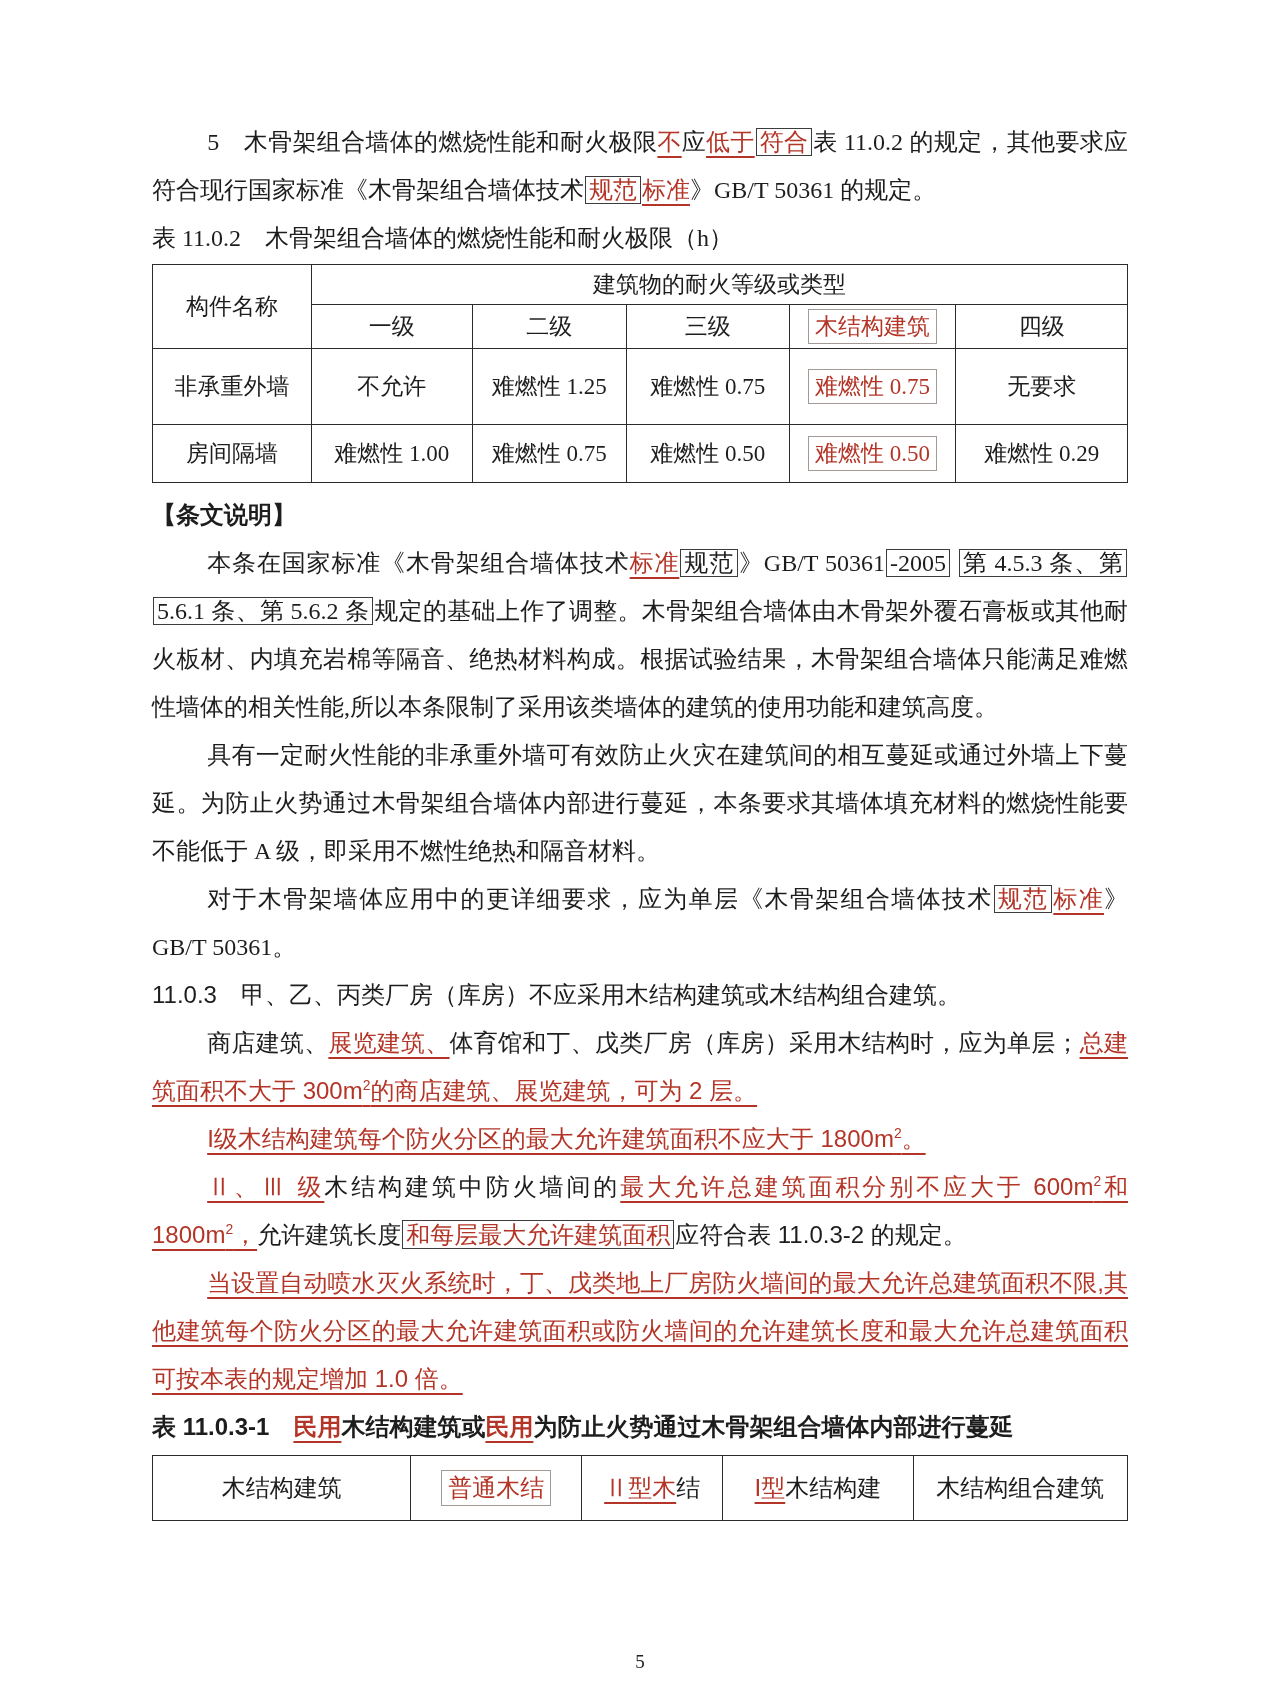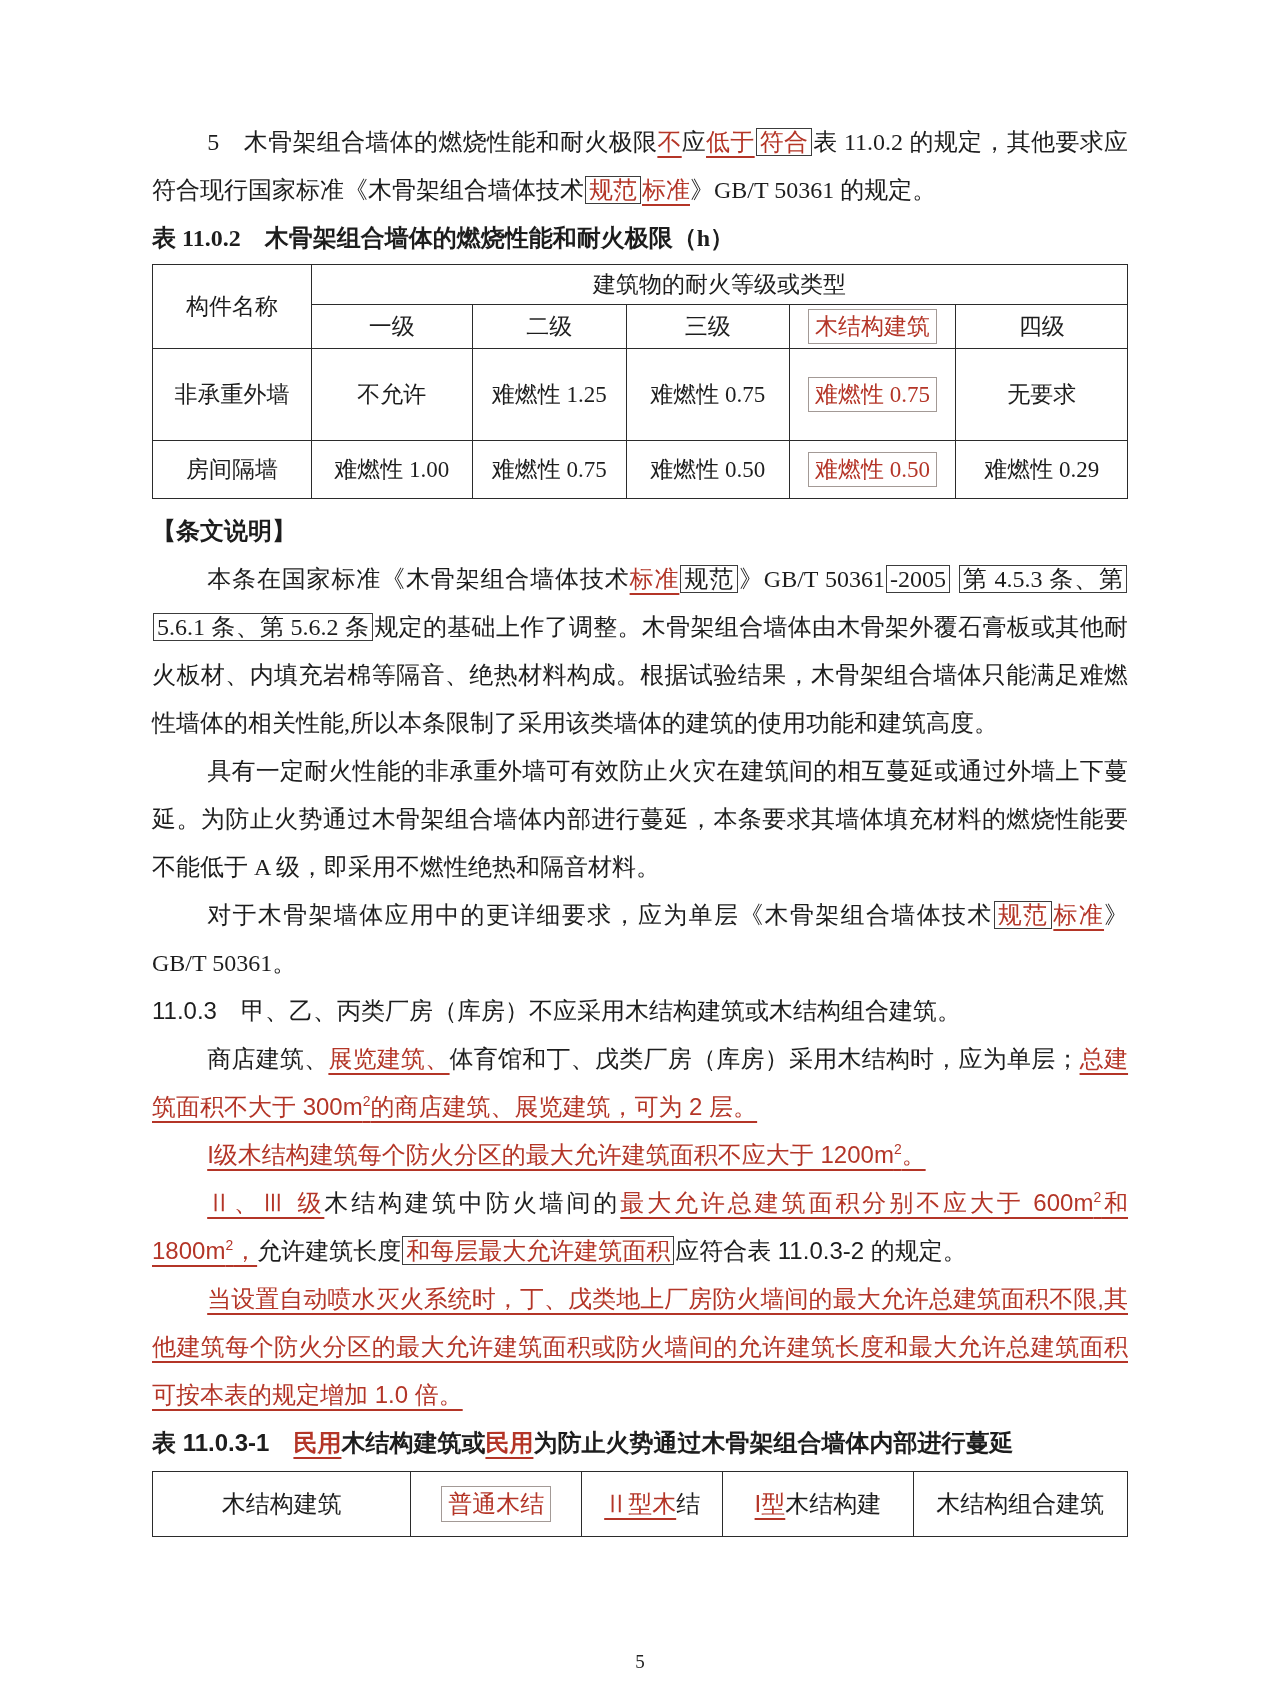--- a/index.html
+++ b/index.html
@@ -7,33 +7,33 @@
     width:1280px;height:1687px;overflow:hidden;position:relative;
     font-family:"Liberation Serif", serif;color:#1d1d1d;
   }
   .sheet{box-sizing:border-box;width:1280px;height:1687px;padding:118px 152px 0 152px;position:relative;}
   .blk{margin:0;}
   p.para{margin:0;text-align:justify;font-size:24px;line-height:2.0;}
   .song{font-family:"Liberation Serif", serif;}
   .hei{font-family:"Liberation Sans", sans-serif;line-height:2.15;}
   .indent{text-indent:2.3em;}
   .heading{font-weight:bold;font-size:24px;line-height:2.0;margin:4px 0 0 0;}
-  .caption{font-weight:bold;text-align:center;font-size:24px;line-height:2.0;margin:4px 0 2px 0;}
+  .caption{font-weight:normal;text-align:center;font-size:24px;line-height:2.0;margin:4px 0 2px 0;}
   .caption.hei{font-weight:bold;}
   
   .run-ins{color:var(--red);text-decoration:underline;text-decoration-thickness:1.6px;text-underline-offset:6px;}
   .run-box{border:1.6px solid #3c3c3c;padding:0 3px;margin:0 1px;box-decoration-break:clone;-webkit-box-decoration-break:clone;}
   .run-box-red{color:var(--red);}
   .run-box-light{border-color:#a39a96;}
   sup{font-size:0.58em;line-height:0;}
   
   table.doc-table{border-collapse:collapse;width:100%;table-layout:fixed;margin:2px 0 8px 0;}
   table.doc-table td{border:1.8px solid #2b2b2b;text-align:center;vertical-align:middle;
     font-size:23px;font-family:"Liberation Serif", serif;padding:4px 4px;}
-  table.doc-table tr.row-tall td{padding:28px 4px;margin-top:28px;}
+  table.doc-table tr.row-tall td{padding:20px 4px;margin-top:28px;}
   table.doc-table tr.row-mid td{padding:11px 8px;}
   table.doc-table .cellbox{display:inline-block;border:1.6px solid #a39a96;padding:1px 6px;color:var(--red);}
   table.t2{margin-top:4px;}
   table.t2 td{font-family:"Liberation Sans", sans-serif;font-size:24px;padding:14px 4px;}
   .pagenum{position:absolute;left:0;right:0;bottom:14px;text-align:center;font-size:19px;color:#222;
     font-family:"Liberation Serif", serif;}
 </style>
 </head>
 <body>
 
@@ -79,21 +79,21 @@
             <td><span>难燃性 0.29</span></td>
           </tr>
         </tbody>
       </table>
       <p class="para blk heading song"><span>【条文说明】</span></p>
       <p class="para blk song indent"><span>本条在国家标准《木骨架组合墙体技术</span><span class="run-ins">标准</span><span class="run-box">规范</span><span>》GB/T 50361</span><span class="run-box">-2005</span><span> </span><span class="run-box">第 4.5.3 条、第 5.6.1 条、第 5.6.2 条</span><span>规定的基础上作了调整。木骨架组合墙体由木骨架外覆石膏板或其他耐火板材、内填充岩棉等隔音、绝热材料构成。根据试验结果，木骨架组合墙体只能满足难燃性墙体的相关性能,所以本条限制了采用该类墙体的建筑的使用功能和建筑高度。</span></p>
       <p class="para blk song indent"><span>具有一定耐火性能的非承重外墙可有效防止火灾在建筑间的相互蔓延或通过外墙上下蔓延。为防止火势通过木骨架组合墙体内部进行蔓延，本条要求其墙体填充材料的燃烧性能要不能低于 A 级，即采用不燃性绝热和隔音材料。</span></p>
       <p class="para blk song indent"><span>对于木骨架墙体应用中的更详细要求，应为单层《木骨架组合墙体技术</span><span class="run-box run-box-red">规范</span><span class="run-ins">标准</span><span>》GB/T 50361。</span></p>
       <p class="para blk hei"><span>11.0.3　甲、乙、丙类厂房（库房）不应采用木结构建筑或木结构组合建筑。</span></p>
       <p class="para blk hei indent"><span>商店建筑、</span><span class="run-ins">展览建筑、</span><span>体育馆和丁、戊类厂房（库房）采用木结构时，应为单层；</span><span class="run-ins">总建筑面积不大于 300m</span><span class="run-ins"><sup>2</sup></span><span class="run-ins">的商店建筑、展览建筑，可为 2 层。</span></p>
-      <p class="para blk hei indent"><span class="run-ins">I级木结构建筑每个防火分区的最大允许建筑面积不应大于 1200m</span><span class="run-ins"><sup>2</sup></span><span class="run-ins">。</span></p>
+      <p class="para blk hei indent"><span class="run-ins">I级木结构建筑每个防火分区的最大允许建筑面积不应大于 1800m</span><span class="run-ins"><sup>2</sup></span><span class="run-ins">。</span></p>
       <p class="para blk hei indent"><span class="run-ins">Ⅱ、Ⅲ 级</span><span>木结构建筑中防火墙间的</span><span class="run-ins">最大允许总建筑面积分别不应大于 600m</span><span class="run-ins"><sup>2</sup></span><span class="run-ins">和 1800m</span><span class="run-ins"><sup>2</sup></span><span class="run-ins">，</span><span>允许建筑长度</span><span class="run-box run-box-red">和每层最大允许建筑面积</span><span>应符合表 11.0.3-2 的规定。</span></p>
       <p class="para blk hei indent"><span class="run-ins">当设置自动喷水灭火系统时，丁、戊类地上厂房防火墙间的最大允许总建筑面积不限,其他建筑每个防火分区的最大允许建筑面积或防火墙间的允许建筑长度和最大允许总建筑面积可按本表的规定增加 1.0 倍。</span></p>
       <p class="para blk caption hei"><span>表 11.0.3-1　</span><span class="run-ins">民用</span><span>木结构建筑或</span><span class="run-ins">民用</span><span>为防止火势通过木骨架组合墙体内部进行蔓延</span></p>
       <table class="doc-table t2">
         <colgroup>
           <col style="width: 26.5%;">
           <col style="width: 17.5%;">
           <col style="width: 14.5%;">
           <col style="width: 19.5%;">
           <col style="width: 22%;">

